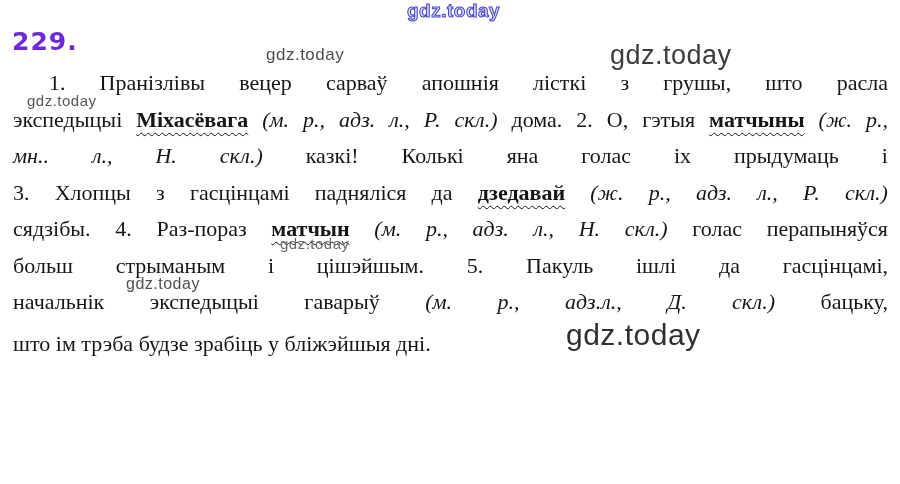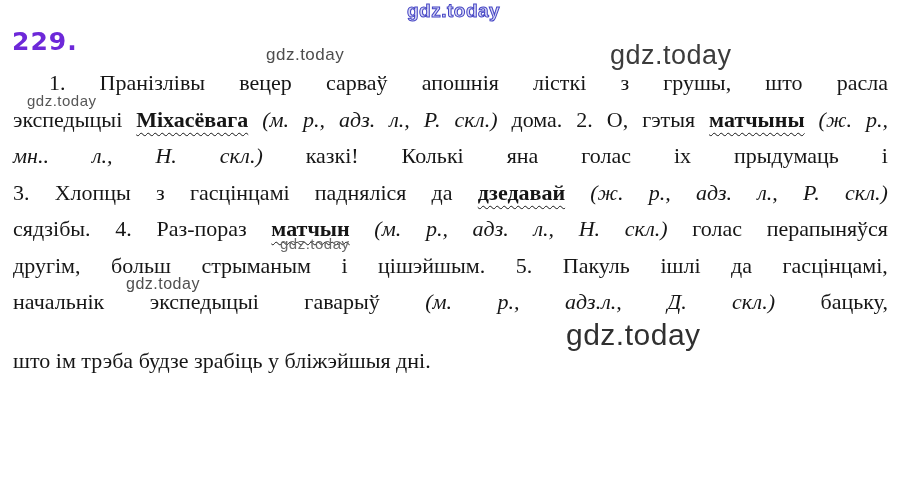--- a/index.html
+++ b/index.html
@@ -40,21 +40,20 @@
     height: 36.5px;
     display: flex;
     justify-content: space-between;
     align-items: baseline;
     white-space: nowrap;
   }
   .line.no-justify {
     display: block;
     line-height: 36.5px;
     white-space: nowrap;
-    margin-top: 17px;
   }
   .line.indent {
     padding-left: 36px;
   }
   .seg-normal { font-style: normal; font-weight: normal; }
   .seg-italic { font-style: italic; font-weight: normal; }
   .seg-bold-wavy {
     font-weight: bold;
     font-style: normal;
     text-decoration: underline;
@@ -148,21 +147,20 @@
         <span class="seg-italic">(м.</span>
         <span class="seg-italic">р.,</span>
         <span class="seg-italic">адз.</span>
         <span class="seg-italic">л.,</span>
         <span class="seg-italic">Н.</span>
         <span class="seg-italic">скл.)</span>
         <span class="seg-normal">голас</span>
         <span class="seg-normal">перапыняўся</span>
       </div>
       <div class="line">
-        <span class="seg-normal">другім,</span>
         <span class="seg-normal">больш</span>
         <span class="seg-normal">стрыманым</span>
         <span class="seg-normal">і</span>
         <span class="seg-normal">цішэйшым.</span>
         <span class="seg-normal">5.</span>
         <span class="seg-normal">Пакуль</span>
         <span class="seg-normal">ішлі</span>
         <span class="seg-normal">да</span>
         <span class="seg-normal">гасцінцамі,</span>
       </div>

